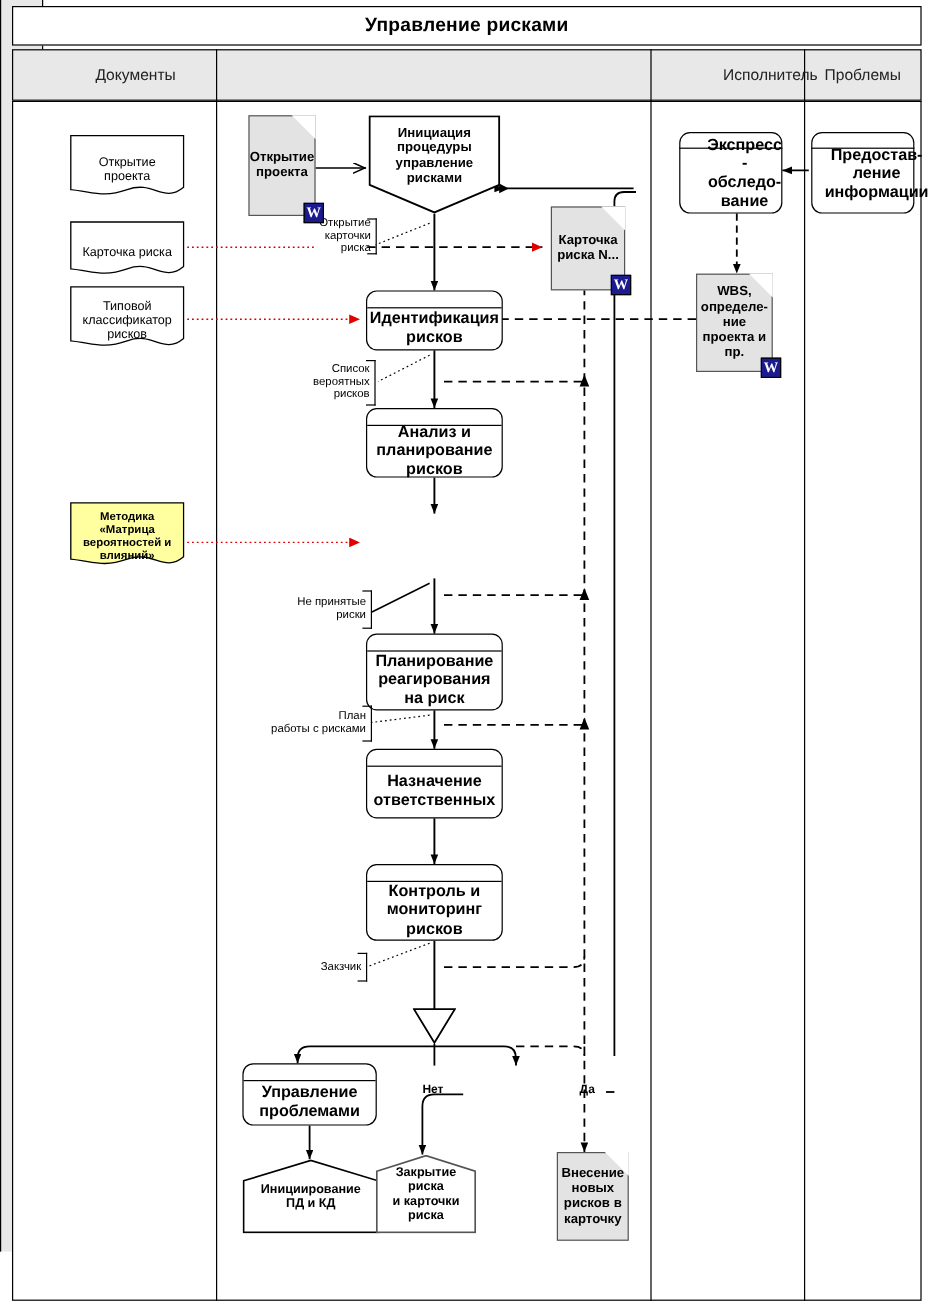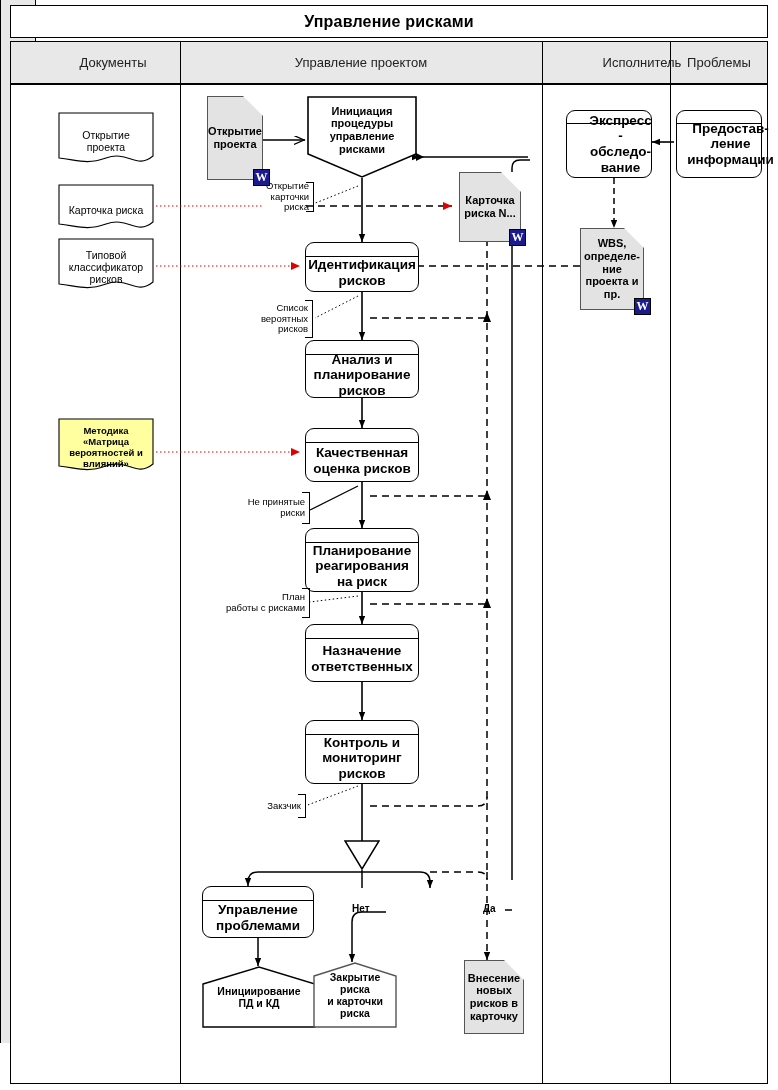--- a/index.html
+++ b/index.html
@@ -100,21 +100,20 @@
   <div class="frame hdr-row"></div>
   <div class="frame body-row"></div>
   <div class="lane-gutter"></div>
 
   <div class="vline" style="left:180px;"></div>
   <div class="vline" style="left:542px;"></div>
   <div class="vline" style="left:670px;"></div>
   <div style="position:absolute;left:10px;top:84px;width:758px;height:0;border-top:1px solid #000;"></div>
 
   <div class="hdr-cell" style="left:46px;width:134px;">Документы</div>
-  <div class="hdr-cell" style="left:180px;width:362px;">Управление проектом</div>
   <div class="hdr-cell" style="left:542px;width:128px;margin-left:36px;">Исполнитель</div>
   <div class="hdr-cell" style="left:670px;width:98px;">Проблемы</div>
 
   <svg class="wires">
     <defs>
       <marker id="ar" markerWidth="9" markerHeight="9" refX="8" refY="3.2" orient="auto" markerUnits="userSpaceOnUse">
         <path d="M0,0 L8,3.2 L0,6.4 z" fill="#000"></path>
       </marker>
       <marker id="arR" markerWidth="11" markerHeight="11" refX="9" refY="4" orient="auto" markerUnits="userSpaceOnUse">
         <path d="M0,0 L9,4 L0,8 z" fill="#e00000"></path>
@@ -256,23 +255,20 @@
   </div>
 
   <div class="shape proc" style="left:305px;top:242px;width:114px;height:50px;">
     <span class="txt">Идентификация<br>рисков</span>
   </div>
 
   <div class="shape proc" style="left:305px;top:340px;width:114px;height:58px;">
     <span class="txt">Анализ и<br>планирование<br>рисков</span>
   </div>
 
-  <div class="shape proc" style="left:305px;top:428px;width:114px;height:54px;">
-    <span class="txt">Качественная<br>оценка рисков</span>
-  </div>
 
   <div class="shape proc" style="left:305px;top:528px;width:114px;height:64px;">
     <span class="txt">Планирование<br>реагирования<br>на риск</span>
   </div>
 
   <div class="shape proc" style="left:305px;top:624px;width:114px;height:58px;">
     <span class="txt">Назначение<br>ответственных</span>
   </div>
 
   <div class="shape proc" style="left:305px;top:720px;width:114px;height:64px;">

